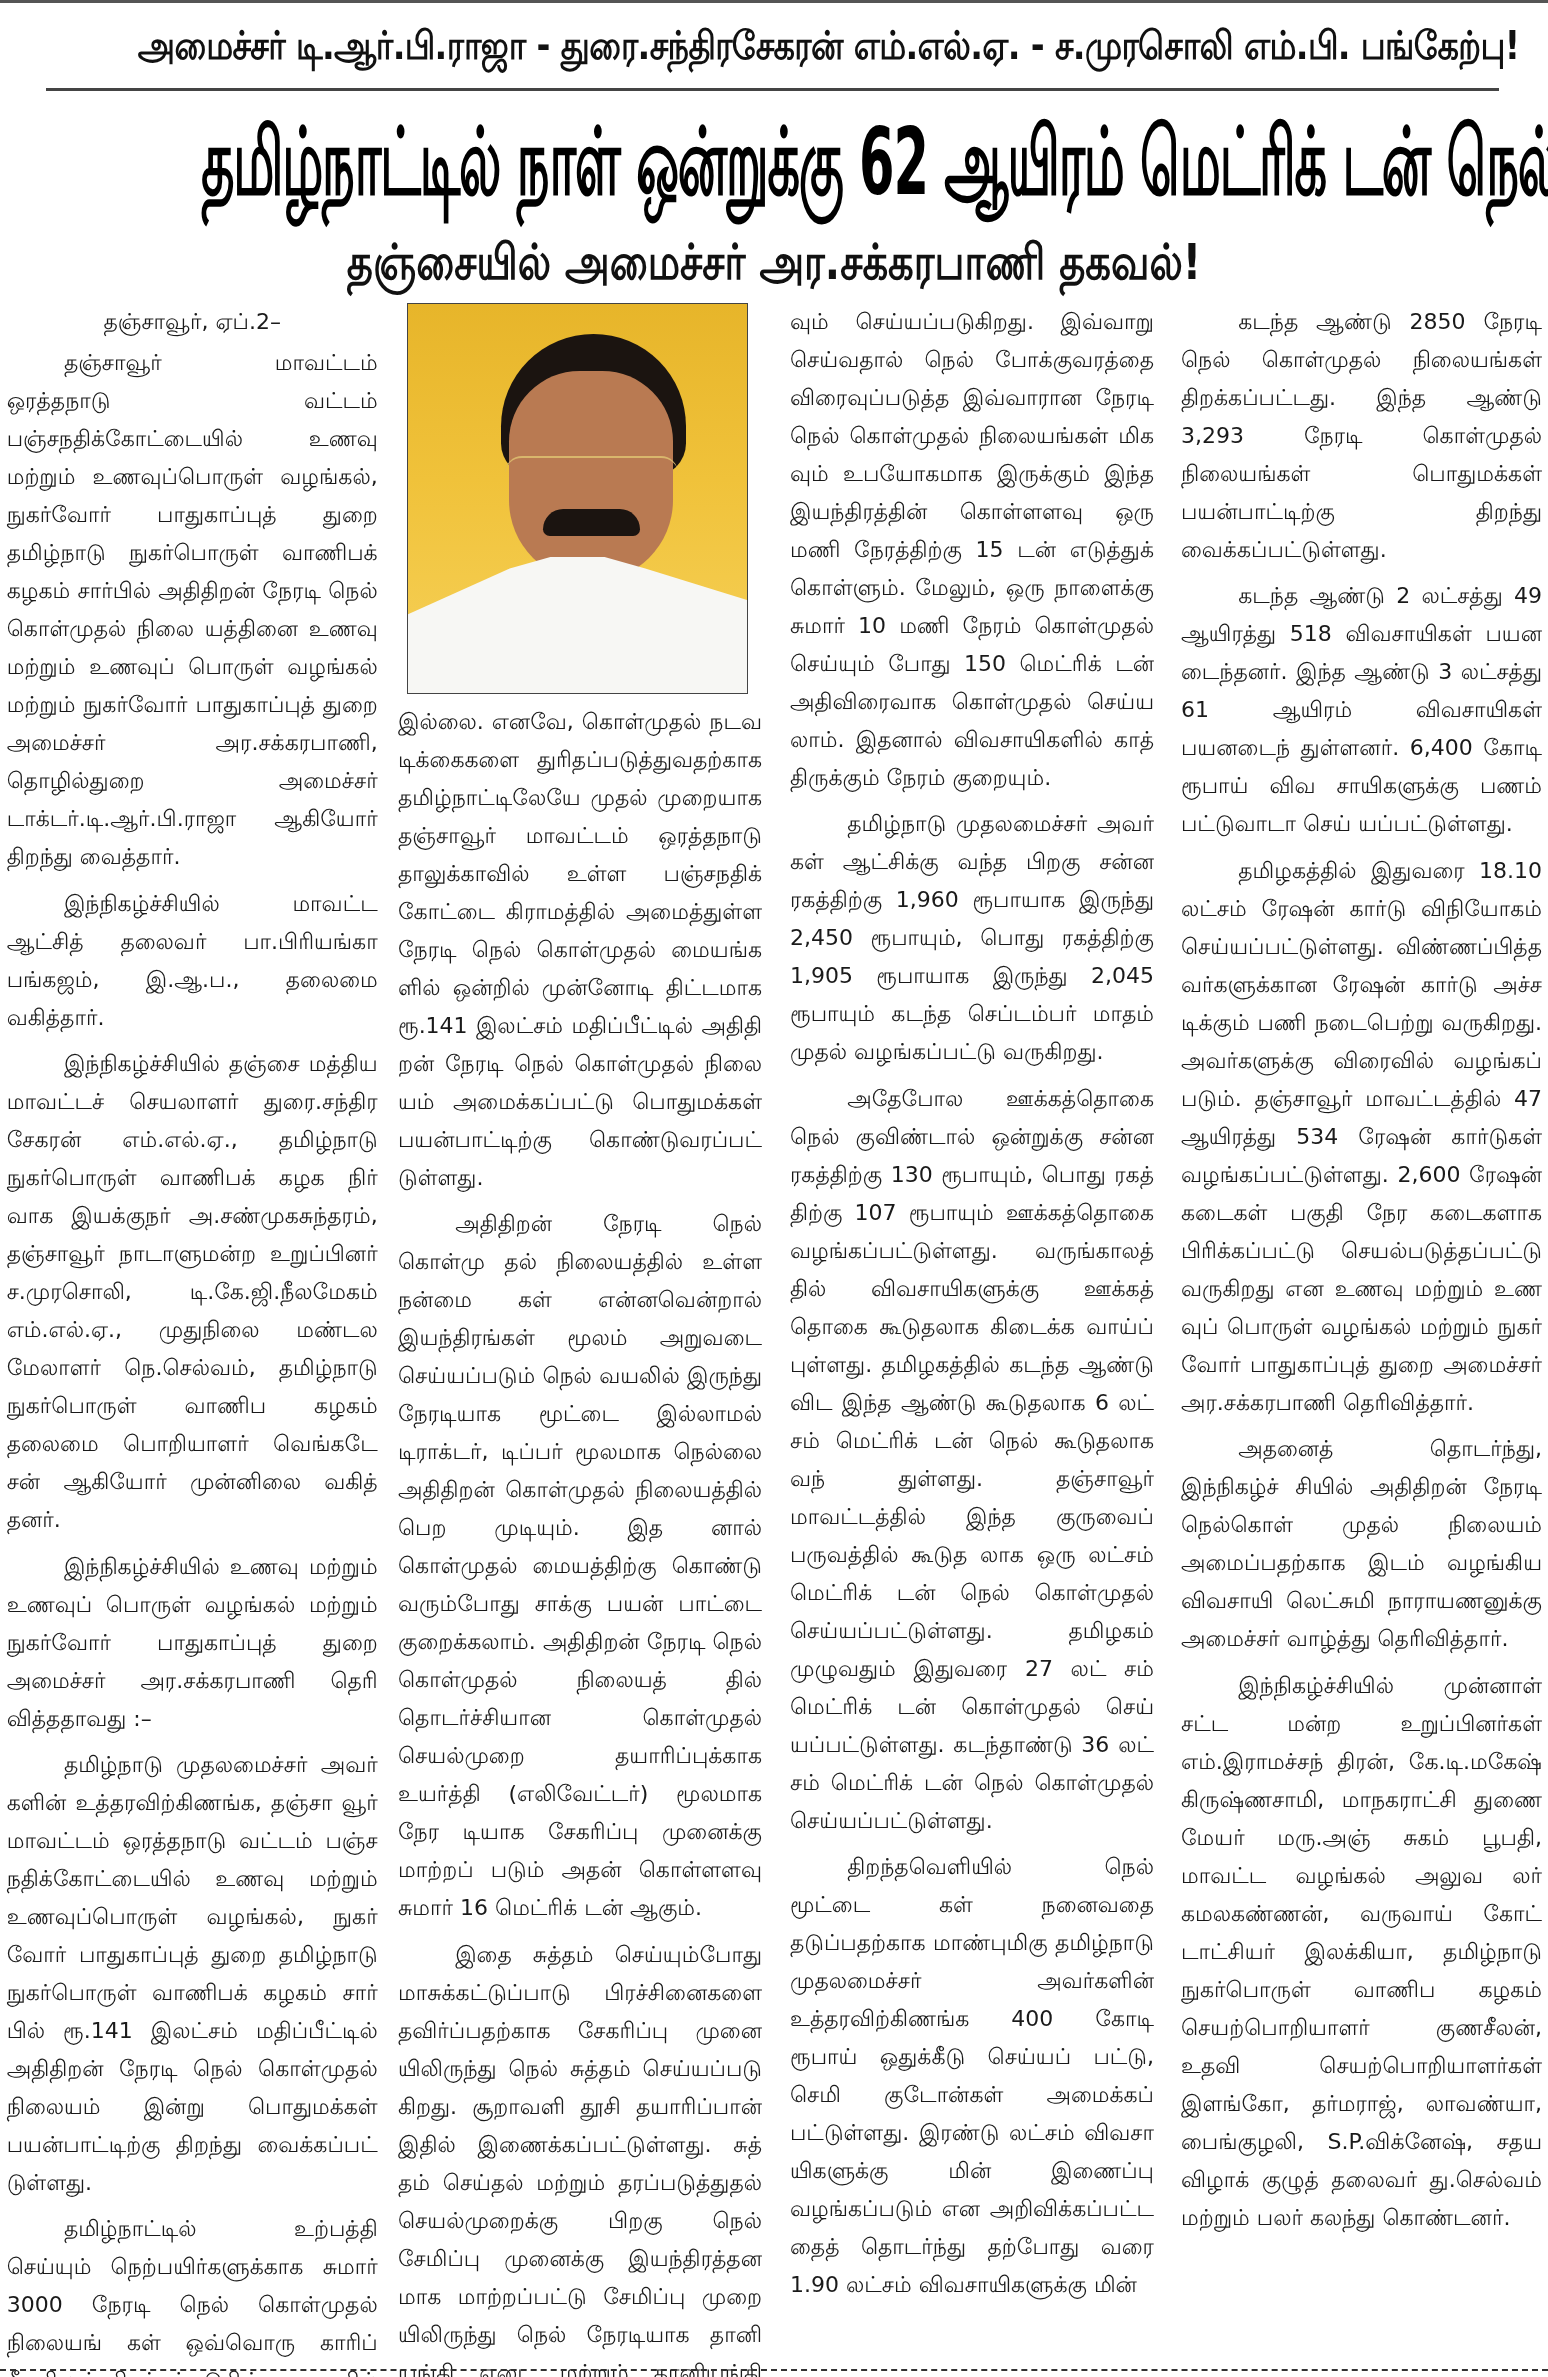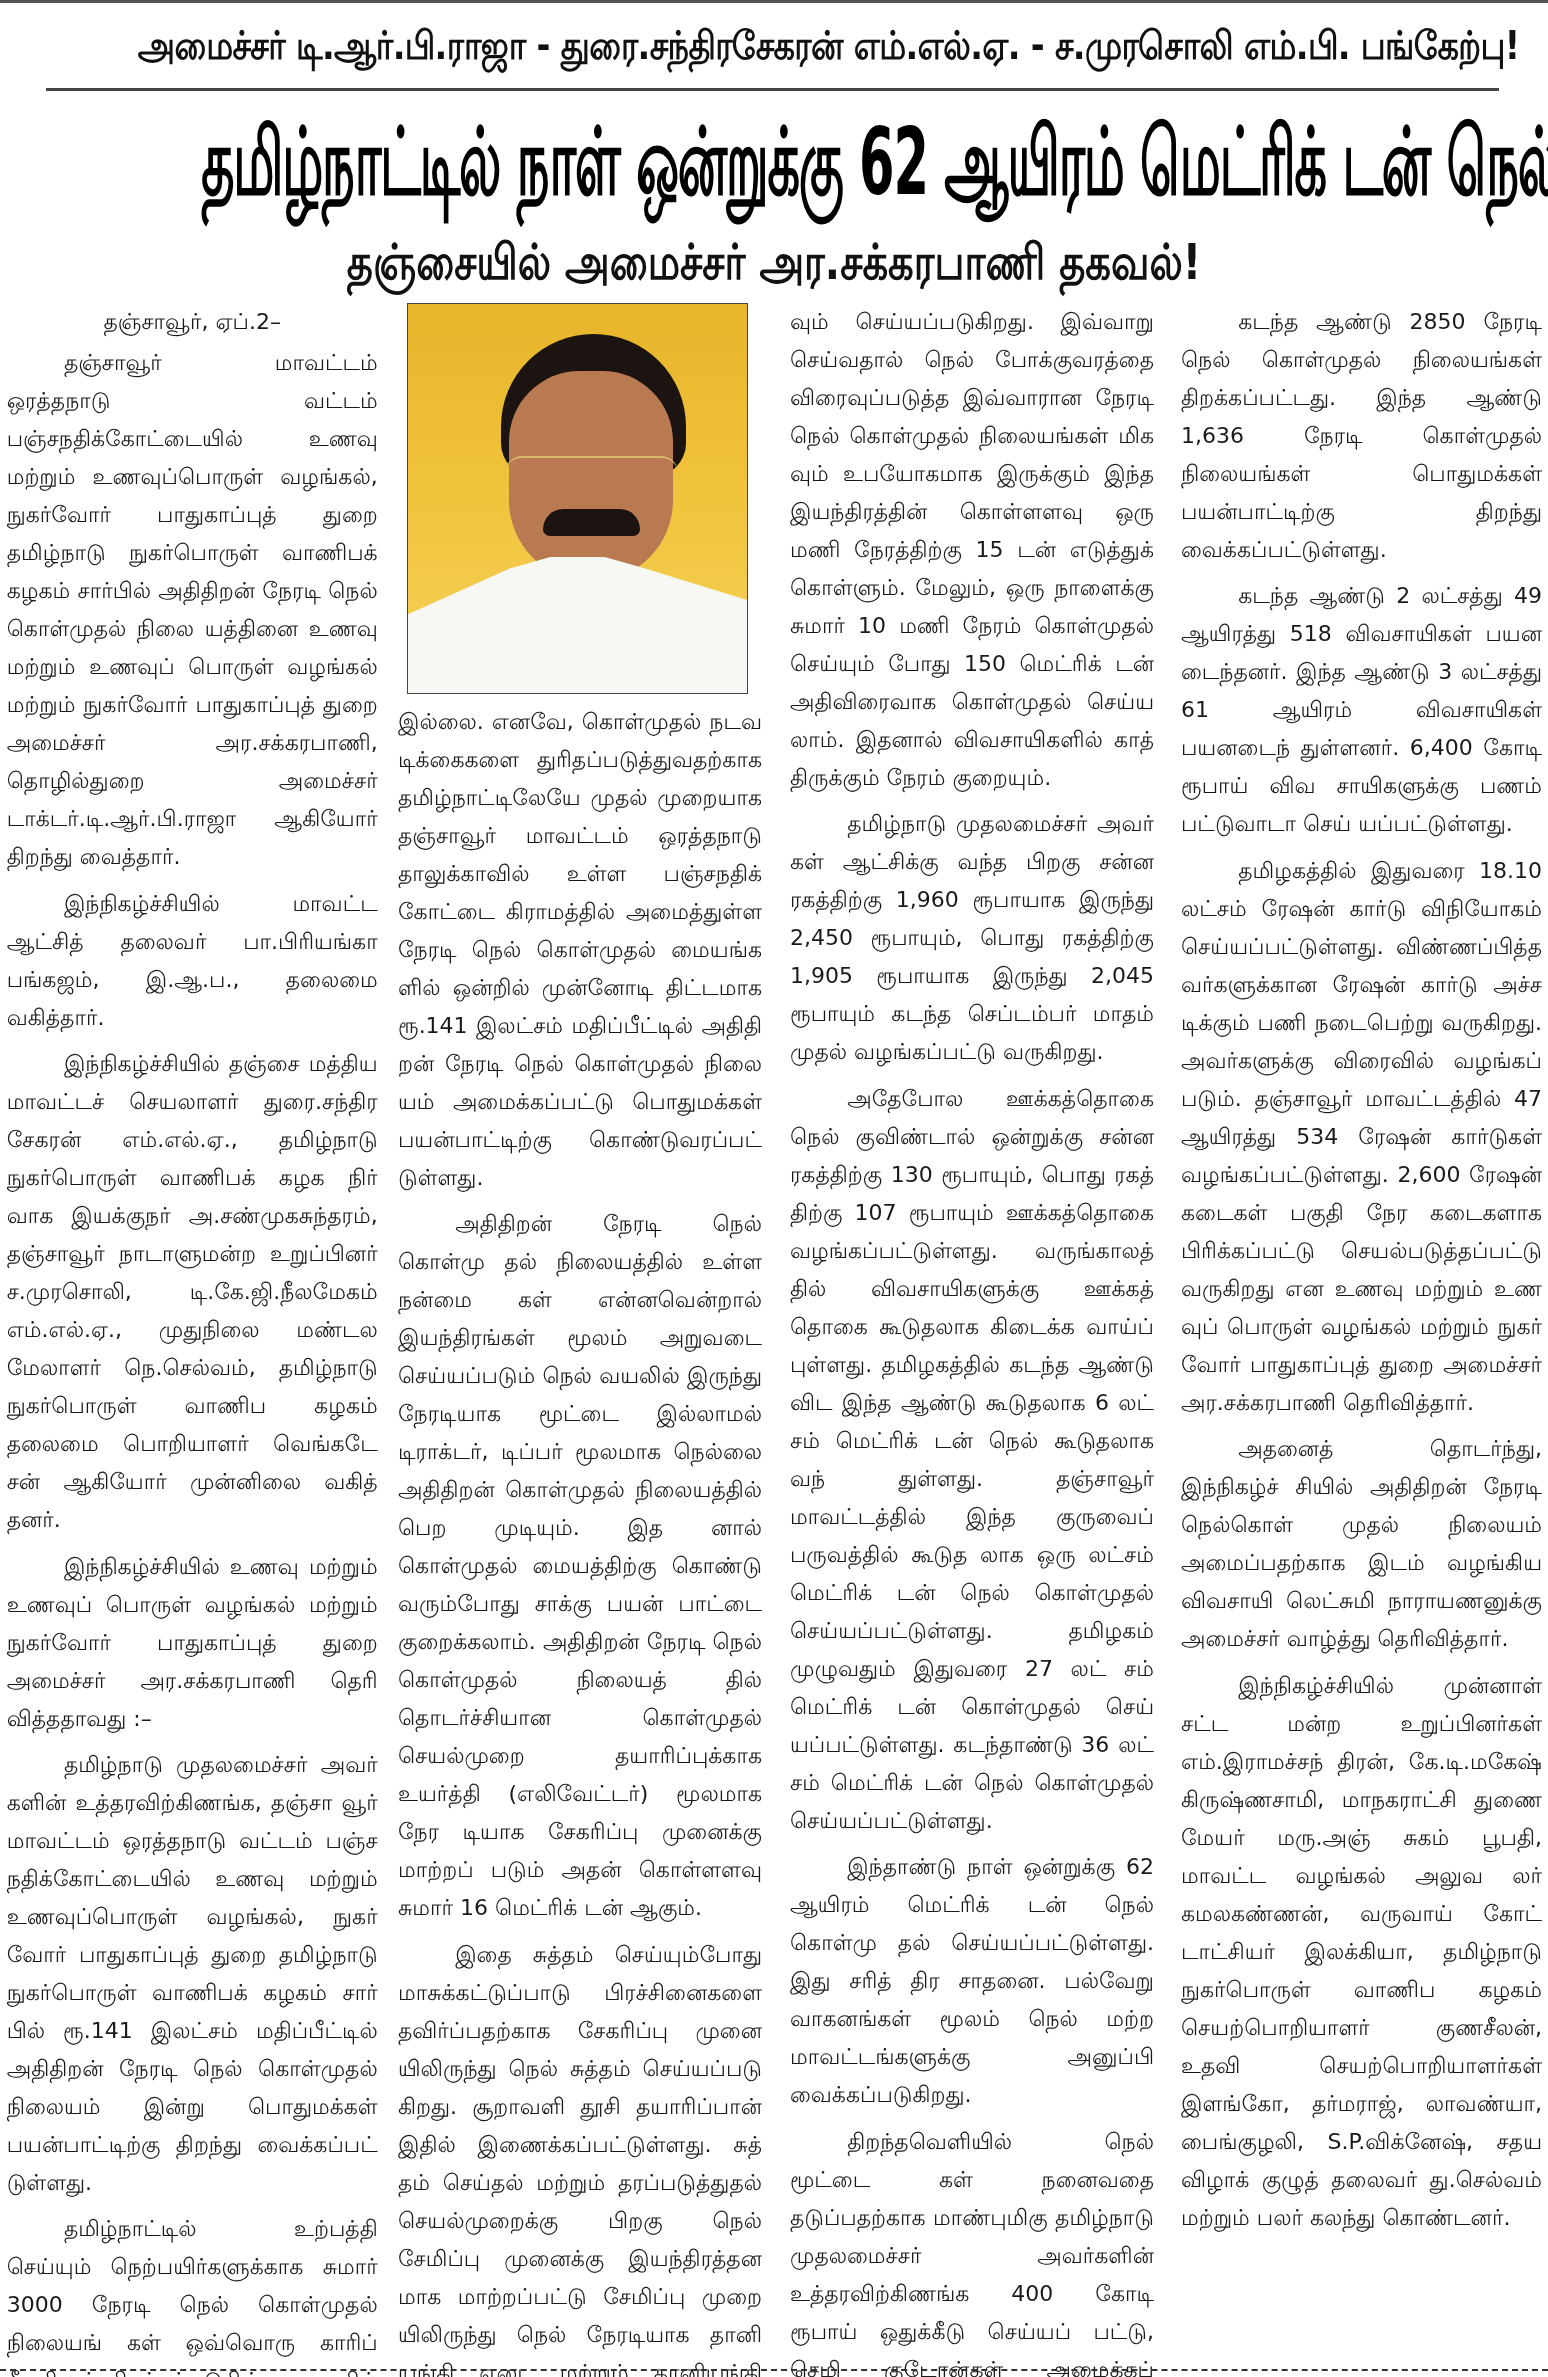--- a/index.html
+++ b/index.html
@@ -66,26 +66,25 @@
 <div class="col col2">
   <p class="noindent">இல்லை. எனவே, கொள்முதல் நடவ டிக்கைகளை துரிதப்படுத்துவதற்காக தமிழ்நாட்டிலேயே முதல் முறையாக தஞ்சாவூர் மாவட்டம் ஒரத்தநாடு தாலுக்காவில் உள்ள பஞ்சநதிக் கோட்டை கிராமத்தில் அமைத்துள்ள நேரடி நெல் கொள்முதல் மையங்க ளில் ஒன்றில் முன்னோடி திட்டமாக ரூ.141 இலட்சம் மதிப்பீட்டில் அதிதி றன் நேரடி நெல் கொள்முதல் நிலை யம் அமைக்கப்பட்டு பொதுமக்கள் பயன்பாட்டிற்கு கொண்டுவரப்பட் டுள்ளது.</p>
   <p>அதிதிறன் நேரடி நெல் கொள்மு தல் நிலையத்தில் உள்ள நன்மை கள் என்னவென்றால் இயந்திரங்கள் மூலம் அறுவடை செய்யப்படும் நெல் வயலில் இருந்து நேரடியாக மூட்டை இல்லாமல் டிராக்டர், டிப்பர் மூலமாக நெல்லை அதிதிறன் கொள்முதல் நிலையத்தில் பெற முடியும். இத னால் கொள்முதல் மையத்திற்கு கொண்டு வரும்போது சாக்கு பயன் பாட்டை குறைக்கலாம். அதிதிறன் நேரடி நெல் கொள்முதல் நிலையத் தில் தொடர்ச்சியான கொள்முதல் செயல்முறை தயாரிப்புக்காக உயர்த்தி (எலிவேட்டர்) மூலமாக நேர டியாக சேகரிப்பு முனைக்கு மாற்றப் படும் அதன் கொள்ளளவு சுமார் 16 மெட்ரிக் டன் ஆகும்.</p>
   <p>இதை சுத்தம் செய்யும்போது மாசுக்கட்டுப்பாடு பிரச்சினைகளை தவிர்ப்பதற்காக சேகரிப்பு முனை யிலிருந்து நெல் சுத்தம் செய்யப்படு கிறது. சூறாவளி தூசி தயாரிப்பான் இதில் இணைக்கப்பட்டுள்ளது. சுத் தம் செய்தல் மற்றும் தரப்படுத்துதல் செயல்முறைக்கு பிறகு நெல் சேமிப்பு முனைக்கு இயந்திரத்தன மாக மாற்றப்பட்டு சேமிப்பு முறை யிலிருந்து நெல் நேரடியாக தானி யங்கி எடை மற்றும் தானியங்கி பேக்கிங் மூலம் மூட்டையாக தைக் கப்பட்டு கன்வேயர் மூலம் லாரிக்கு ஏற்றப்படுகிறது. இதனால் விவசாயிகளின் நெல் சிந்தாமல் சித றாமல் பத்திரமாக எடை போடப்பட்டு அதற்கு உண்டான பணப்பட்டுவாடா</p>
 </div>
 
 <div class="col col3">
   <p class="noindent">வும் செய்யப்படுகிறது. இவ்வாறு செய்வதால் நெல் போக்குவரத்தை விரைவுப்படுத்த இவ்வாரான நேரடி நெல் கொள்முதல் நிலையங்கள் மிக வும் உபயோகமாக இருக்கும் இந்த இயந்திரத்தின் கொள்ளளவு ஒரு மணி நேரத்திற்கு 15 டன் எடுத்துக் கொள்ளும். மேலும், ஒரு நாளைக்கு சுமார் 10 மணி நேரம் கொள்முதல் செய்யும் போது 150 மெட்ரிக் டன் அதிவிரைவாக கொள்முதல் செய்ய லாம். இதனால் விவசாயிகளில் காத் திருக்கும் நேரம் குறையும்.</p>
   <p>தமிழ்நாடு முதலமைச்சர் அவர் கள் ஆட்சிக்கு வந்த பிறகு சன்ன ரகத்திற்கு 1,960 ரூபாயாக இருந்து 2,450 ரூபாயும், பொது ரகத்திற்கு 1,905 ரூபாயாக இருந்து 2,045 ரூபாயும் கடந்த செப்டம்பர் மாதம் முதல் வழங்கப்பட்டு வருகிறது.</p>
   <p>அதேபோல ஊக்கத்தொகை நெல் குவிண்டால் ஒன்றுக்கு சன்ன ரகத்திற்கு 130 ரூபாயும், பொது ரகத் திற்கு 107 ரூபாயும் ஊக்கத்தொகை வழங்கப்பட்டுள்ளது. வருங்காலத் தில் விவசாயிகளுக்கு ஊக்கத் தொகை கூடுதலாக கிடைக்க வாய்ப் புள்ளது. தமிழகத்தில் கடந்த ஆண்டு விட இந்த ஆண்டு கூடுதலாக 6 லட் சம் மெட்ரிக் டன் நெல் கூடுதலாக வந் துள்ளது. தஞ்சாவூர் மாவட்டத்தில் இந்த குருவைப் பருவத்தில் கூடுத லாக ஒரு லட்சம் மெட்ரிக் டன் நெல் கொள்முதல் செய்யப்பட்டுள்ளது. தமிழகம் முழுவதும் இதுவரை 27 லட் சம் மெட்ரிக் டன் கொள்முதல் செய் யப்பட்டுள்ளது. கடந்தாண்டு 36 லட் சம் மெட்ரிக் டன் நெல் கொள்முதல் செய்யப்பட்டுள்ளது.</p>
-  <p>இந்தாண்டு நாள் ஒன்றுக்கு 62 ஆயிரம் மெட்ரிக் டன் நெல் கொள்மு தல் செய்யப்பட்டுள்ளது. இது சரித் திர சாதனை. பல்வேறு வாகனங்கள் மூலம் நெல் மற்ற மாவட்டங்களுக்கு அனுப்பி வைக்கப்படுகிறது.</p>
   <p>திறந்தவெளியில் நெல் மூட்டை கள் நனைவதை தடுப்பதற்காக மாண்புமிகு தமிழ்நாடு முதலமைச்சர் அவர்களின் உத்தரவிற்கிணங்க 400 கோடி ரூபாய் ஒதுக்கீடு செய்யப் பட்டு, செமி குடோன்கள் அமைக்கப் பட்டுள்ளது. இரண்டு லட்சம் விவசா யிகளுக்கு மின் இணைப்பு வழங்கப்படும் என அறிவிக்கப்பட்ட தைத் தொடர்ந்து தற்போது வரை 1.90 லட்சம் விவசாயிகளுக்கு மின்</p>
 </div>
 
 <div class="col col4">
-  <p>கடந்த ஆண்டு 2850 நேரடி நெல் கொள்முதல் நிலையங்கள் திறக்கப்பட்டது. இந்த ஆண்டு 1,636 நேரடி கொள்முதல் நிலையங்கள் பொதுமக்கள் பயன்பாட்டிற்கு திறந்து வைக்கப்பட்டுள்ளது.</p>
+  <p>கடந்த ஆண்டு 2850 நேரடி நெல் கொள்முதல் நிலையங்கள் திறக்கப்பட்டது. இந்த ஆண்டு 3,293 நேரடி கொள்முதல் நிலையங்கள் பொதுமக்கள் பயன்பாட்டிற்கு திறந்து வைக்கப்பட்டுள்ளது.</p>
   <p>கடந்த ஆண்டு 2 லட்சத்து 49 ஆயிரத்து 518 விவசாயிகள் பயன டைந்தனர். இந்த ஆண்டு 3 லட்சத்து 61 ஆயிரம் விவசாயிகள் பயனடைந் துள்ளனர். 6,400 கோடி ரூபாய் விவ சாயிகளுக்கு பணம் பட்டுவாடா செய் யப்பட்டுள்ளது.</p>
   <p>தமிழகத்தில் இதுவரை 18.10 லட்சம் ரேஷன் கார்டு விநியோகம் செய்யப்பட்டுள்ளது. விண்ணப்பித்த வர்களுக்கான ரேஷன் கார்டு அச்ச டிக்கும் பணி நடைபெற்று வருகிறது. அவர்களுக்கு விரைவில் வழங்கப் படும். தஞ்சாவூர் மாவட்டத்தில் 47 ஆயிரத்து 534 ரேஷன் கார்டுகள் வழங்கப்பட்டுள்ளது. 2,600 ரேஷன் கடைகள் பகுதி நேர கடைகளாக பிரிக்கப்பட்டு செயல்படுத்தப்பட்டு வருகிறது என உணவு மற்றும் உண வுப் பொருள் வழங்கல் மற்றும் நுகர் வோர் பாதுகாப்புத் துறை அமைச்சர் அர.சக்கரபாணி தெரிவித்தார்.</p>
   <p>அதனைத் தொடர்ந்து, இந்நிகழ்ச் சியில் அதிதிறன் நேரடி நெல்கொள் முதல் நிலையம் அமைப்பதற்காக இடம் வழங்கிய விவசாயி லெட்சுமி நாராயணனுக்கு அமைச்சர் வாழ்த்து தெரிவித்தார்.</p>
   <p>இந்நிகழ்ச்சியில் முன்னாள் சட்ட மன்ற உறுப்பினர்கள் எம்.இராமச்சந் திரன், கே.டி.மகேஷ் கிருஷ்ணசாமி, மாநகராட்சி துணை மேயர் மரு.அஞ் சுகம் பூபதி, மாவட்ட வழங்கல் அலுவ லர் கமலகண்ணன், வருவாய் கோட் டாட்சியர் இலக்கியா, தமிழ்நாடு நுகர்பொருள் வாணிப கழகம் செயற்பொறியாளர் குணசீலன், உதவி செயற்பொறியாளர்கள் இளங்கோ, தர்மராஜ், லாவண்யா, பைங்குழலி, S.P.விக்னேஷ், சதய விழாக் குழுத் தலைவர் து.செல்வம் மற்றும் பலர் கலந்து கொண்டனர்.</p>
 </div>
 
 <div class="dash"></div>
 
 
 </body></html>

